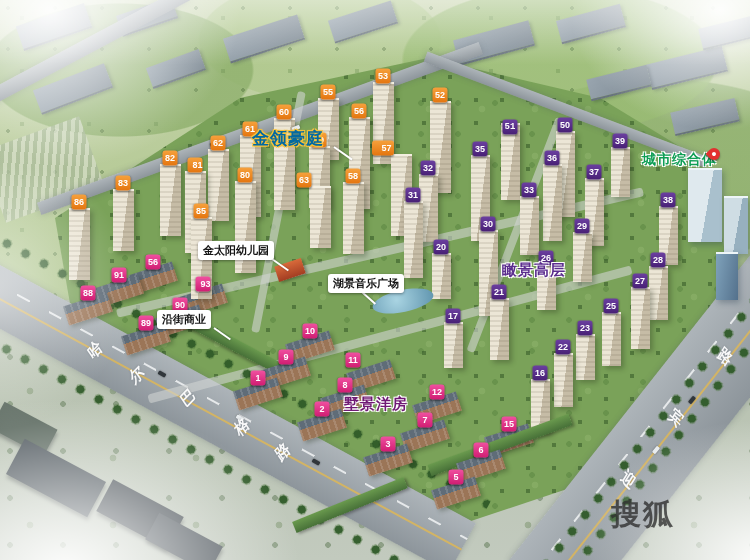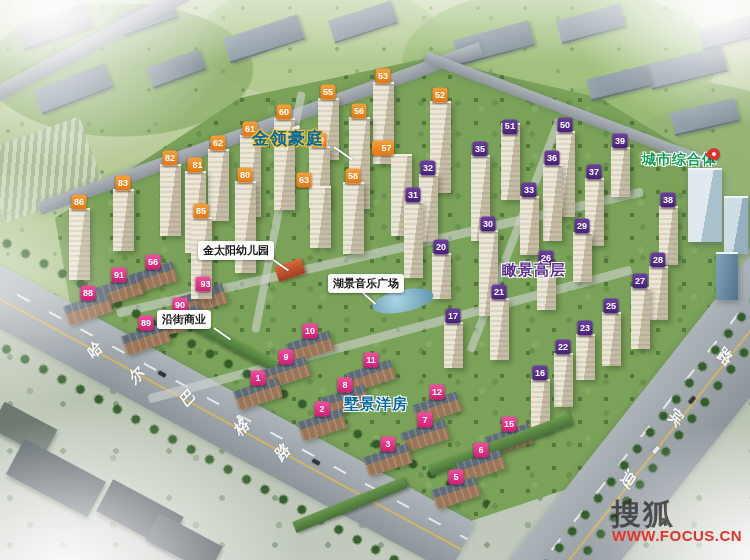--- a/index.html
+++ b/index.html
@@ -75,21 +75,21 @@
       transform:translate(-50%,-50%);box-shadow:0 1px 2px rgba(0,0,0,.45);cursor:pointer;}
   .mk.orange{background:linear-gradient(180deg,#f6a13c,#e4750f);}
   .mk.purple{background:linear-gradient(180deg,#6b3fa0,#482075);}
   .mk.pink{background:linear-gradient(180deg,#f050a0,#d01d72);}
   
   .tag{position:absolute;background:#fff;color:#151515;font:bold 11px/17px "Liberation Sans",sans-serif;
        padding:1px 5px;border-radius:3px;white-space:nowrap;z-index:1200;box-shadow:0 1px 3px rgba(0,0,0,.4);}
   .big{position:absolute;font-weight:bold;white-space:nowrap;z-index:1200;letter-spacing:1px;}
   .big.project{font-size:17px;color:#0369a1;
     text-shadow:-1px -1px 0 #f7c23c,1px -1px 0 #f7c23c,-1px 1px 0 #f7c23c,1px 1px 0 #f7c23c,0 0 3px #f7c23c;}
-  .big.villas{font-size:15px;color:#0369a1;
+  .big.villas{font-size:15px;color:#701a75;
     text-shadow:-1px -1px 0 #fff,1px -1px 0 #fff,-1px 1px 0 #fff,1px 1px 0 #fff;}
   .big.highrise{font-size:15px;color:#5b2d8e;
     text-shadow:-1px -1px 0 #fff,1px -1px 0 #fff,-1px 1px 0 #fff,1px 1px 0 #fff;margin-top:44px;}
   .big.complex{font-size:14px;color:#0f9e55;
     text-shadow:-1px -1px 0 #fff,1px -1px 0 #fff,-1px 1px 0 #fff,1px 1px 0 #fff;}
   .leader{position:absolute;height:2px;background:#fff;transform-origin:left center;z-index:1190;
           box-shadow:0 0 2px rgba(0,0,0,.35);}
   .pin{position:absolute;width:12px;height:12px;background:#e23030;border-radius:50% 50% 50% 0;
        transform:rotate(45deg);z-index:1210;box-shadow:1px 1px 2px rgba(0,0,0,.4);}
   .pin::after{content:"";position:absolute;left:4px;top:4px;width:4px;height:4px;border-radius:50%;background:#fff;}
@@ -266,21 +266,21 @@
       <div class="mk purple" style="left: 563px; top: 347px;">22</div>
       <div class="mk purple" style="left: 540px; top: 373px;">16</div>
       <div class="mk pink" style="left: 153px; top: 262px;">56</div>
       <div class="mk pink" style="left: 119px; top: 275px;">91</div>
       <div class="mk pink" style="left: 203px; top: 284px; text-align: right;">93</div>
       <div class="mk pink" style="left: 88px; top: 293px;">88</div>
       <div class="mk pink" style="left: 180px; top: 305px;">90</div>
       <div class="mk pink" style="left: 146px; top: 323px;">89</div>
       <div class="mk pink" style="left: 310px; top: 331px;">10</div>
       <div class="mk pink" style="left: 286px; top: 357px;">9</div>
-      <div class="mk pink" style="left: 371px; top: 360px;">11</div>
+      <div class="mk pink" style="left: 353px; top: 360px;">11</div>
       <div class="mk pink" style="left: 258px; top: 378px;">1</div>
       <div class="mk pink" style="left: 345px; top: 385px;">8</div>
       <div class="mk pink" style="left: 437px; top: 392px;">12</div>
       <div class="mk pink" style="left: 322px; top: 409px;">2</div>
       <div class="mk pink" style="left: 425px; top: 420px;">7</div>
       <div class="mk pink" style="left: 509px; top: 424px;">15</div>
       <div class="mk pink" style="left: 388px; top: 444px;">3</div>
       <div class="mk pink" style="left: 481px; top: 450px;">6</div>
       <div class="mk pink" style="left: 456px; top: 477px;">5</div>
     </div>
@@ -311,15 +311,14 @@
 
   <div class="tag" style="left:157px;top:310px">沿街商业</div>
   <div class="leader" style="left:214px;top:327px;width:20px;transform:rotate(35deg)"></div>
 
   <div class="big villas" style="left:344px;top:395px">墅景洋房</div>
   <div class="big highrise" style="left:502px;top:217px">瞰景高层</div>
   <div class="big complex" style="left:642px;top:151px">城市综合体</div>
   <div class="pin" style="left:708px;top:148px"></div>
 
   <div class="wm sohu" style="left:611px;top:494px">搜狐</div>
-  <div class="wm url" style="left:612px;top:527px">WWW.FOCUS.CN</div>
 
 </div>
 
 </body></html>

